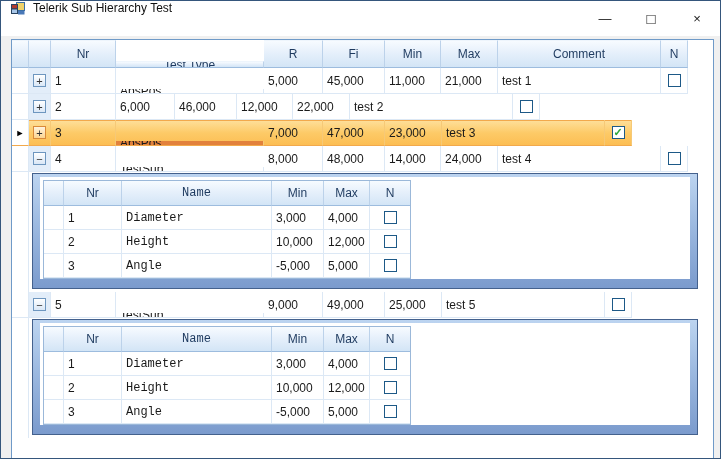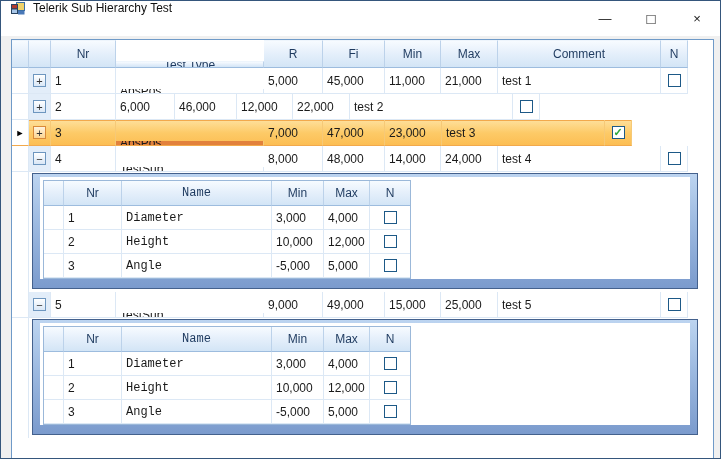--- a/index.html
+++ b/index.html
@@ -263,21 +263,20 @@
       <div class="cell c-ind">
           <span class="ind-arrow"></span>
         </div>
       <div class="cell c-exp">
           <span class="expander">−</span>
         </div>
       <div class="cell c-nr">5</div>
       <div class="cell c-type">TestSub</div>
       <div class="cell c-r">9,000</div>
       <div class="cell c-fi">49,000</div>
-      <div class="cell c-min">15,000</div>
       <div class="cell c-max">25,000</div>
       <div class="cell c-comment">test 5</div>
       <div class="cell c-n">
           <span class="checkbox"></span>
         </div>
       <div class="cell c-fill"></div>
     </div>
 
     <div class="detail-row">
       <div class="detail-ind"></div>

